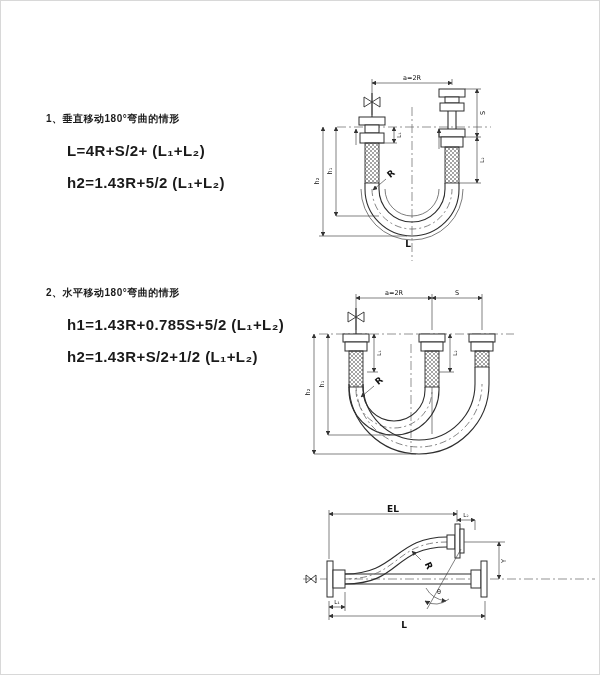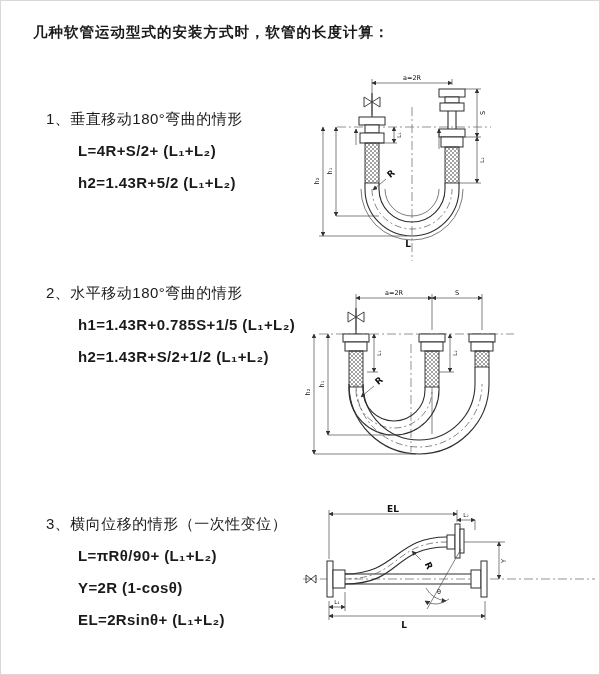--- a/index.html
+++ b/index.html
@@ -6,60 +6,53 @@
   .page{
     position:relative;width:600px;height:675px;background:#ffffff;
     font-family:"Liberation Sans","DejaVu Sans",sans-serif;color:#1a1a1a;
     overflow:hidden;border:1px solid #d8d8d8;box-sizing:border-box;
   }
   .title{
     position:absolute;left:32px;top:22px;
     font-size:14.5px;font-weight:bold;letter-spacing:1px;white-space:nowrap;
   }
   .block{position:absolute;left:45px;width:270px;}
-  .heading{font-size:15px;font-weight:normal;height:32px;line-height:32px;white-space:nowrap;letter-spacing:.5px;}
-  .formula{font-size:15px;font-weight:600;height:32px;line-height:32px;margin-left:32px;white-space:nowrap;letter-spacing:.4px;}
+  .heading{font-size:10px;font-weight:bold;height:32px;line-height:32px;white-space:nowrap;letter-spacing:.5px;}
+  .formula{font-size:15px;font-weight:600;height:32px;line-height:32px;margin-left:21px;white-space:nowrap;letter-spacing:.4px;}
   svg.diag{position:absolute;overflow:visible;}
   svg .d{stroke:#4a4a4a;stroke-width:.7;fill:none;}
   svg .p{stroke:#2e2e2e;stroke-width:1.1;fill:none;}
   svg .t{stroke:#5a5a5a;stroke-width:.8;fill:none;}
   svg .c{stroke:#666;stroke-width:.7;stroke-dasharray:9 3 2 3;fill:none;}
   svg .ca{stroke:#666;stroke-width:.8;stroke-dasharray:7 3 2 3;fill:none;}
   svg rect.f{fill:#fff;stroke:#2e2e2e;stroke-width:1;}
   svg rect.b{fill:url(#braid);stroke:#2e2e2e;stroke-width:.9;}
   svg text.lab{font-family:"DejaVu Sans",sans-serif;font-size:6.5px;fill:#111;}
   svg text.sm{font-family:"DejaVu Sans",sans-serif;font-size:5.5px;fill:#111;}
   svg text.big{font-family:"DejaVu Sans",sans-serif;font-size:9px;font-weight:bold;fill:#111;}
   svg polygon.v{fill:none;stroke:#2e2e2e;stroke-width:.9;}
 </style>
 </head>
 <body>
 
 <div class="page">
 
-  <div class="title">几种软管运动型式的安装方式时，软管的长度计算：</div>
 
   <section class="block" style="top:102px">
     <div class="heading">1、垂直移动180°弯曲的情形</div>
     <div class="formula">L=4R+S/2+ (L₁+L₂)</div>
     <div class="formula">h2=1.43R+5/2 (L₁+L₂)</div>
   </section>
 
   <section class="block" style="top:276px">
     <div class="heading">2、水平移动180°弯曲的情形</div>
-    <div class="formula">h1=1.43R+0.785S+1/5 (L₁+L₂)</div>
+    <div class="formula">h1=1.43R+0.785S+5/2 (L₁+L₂)</div>
     <div class="formula">h2=1.43R+S/2+1/2 (L₁+L₂)</div>
   </section>
 
-  <section class="block" style="top:507px">
-    <div class="heading">3、横向位移的情形（一次性变位）</div>
-    <div class="formula">L=πRθ/90+ (L₁+L₂)</div>
-    <div class="formula">Y=2R (1-cosθ)</div>
-    <div class="formula">EL=2Rsinθ+ (L₁+L₂)</div>
-  </section>
 
   <svg class="diag" style="left:308px;top:68px" width="290" height="200" viewBox="0 0 290 200">
     <defs>
       <marker id="arr" viewBox="0 0 10 10" refX="9" refY="5" markerWidth="7" markerHeight="7" orient="auto-start-reverse">
         <path d="M0,0L10,5L0,10z" fill="#333"></path>
       </marker>
       <pattern id="braid" width="4" height="4" patternUnits="userSpaceOnUse">
         <path d="M0,4L4,0M0,0L4,4" stroke="#666" stroke-width="0.6"></path>
       </pattern>
     </defs>

